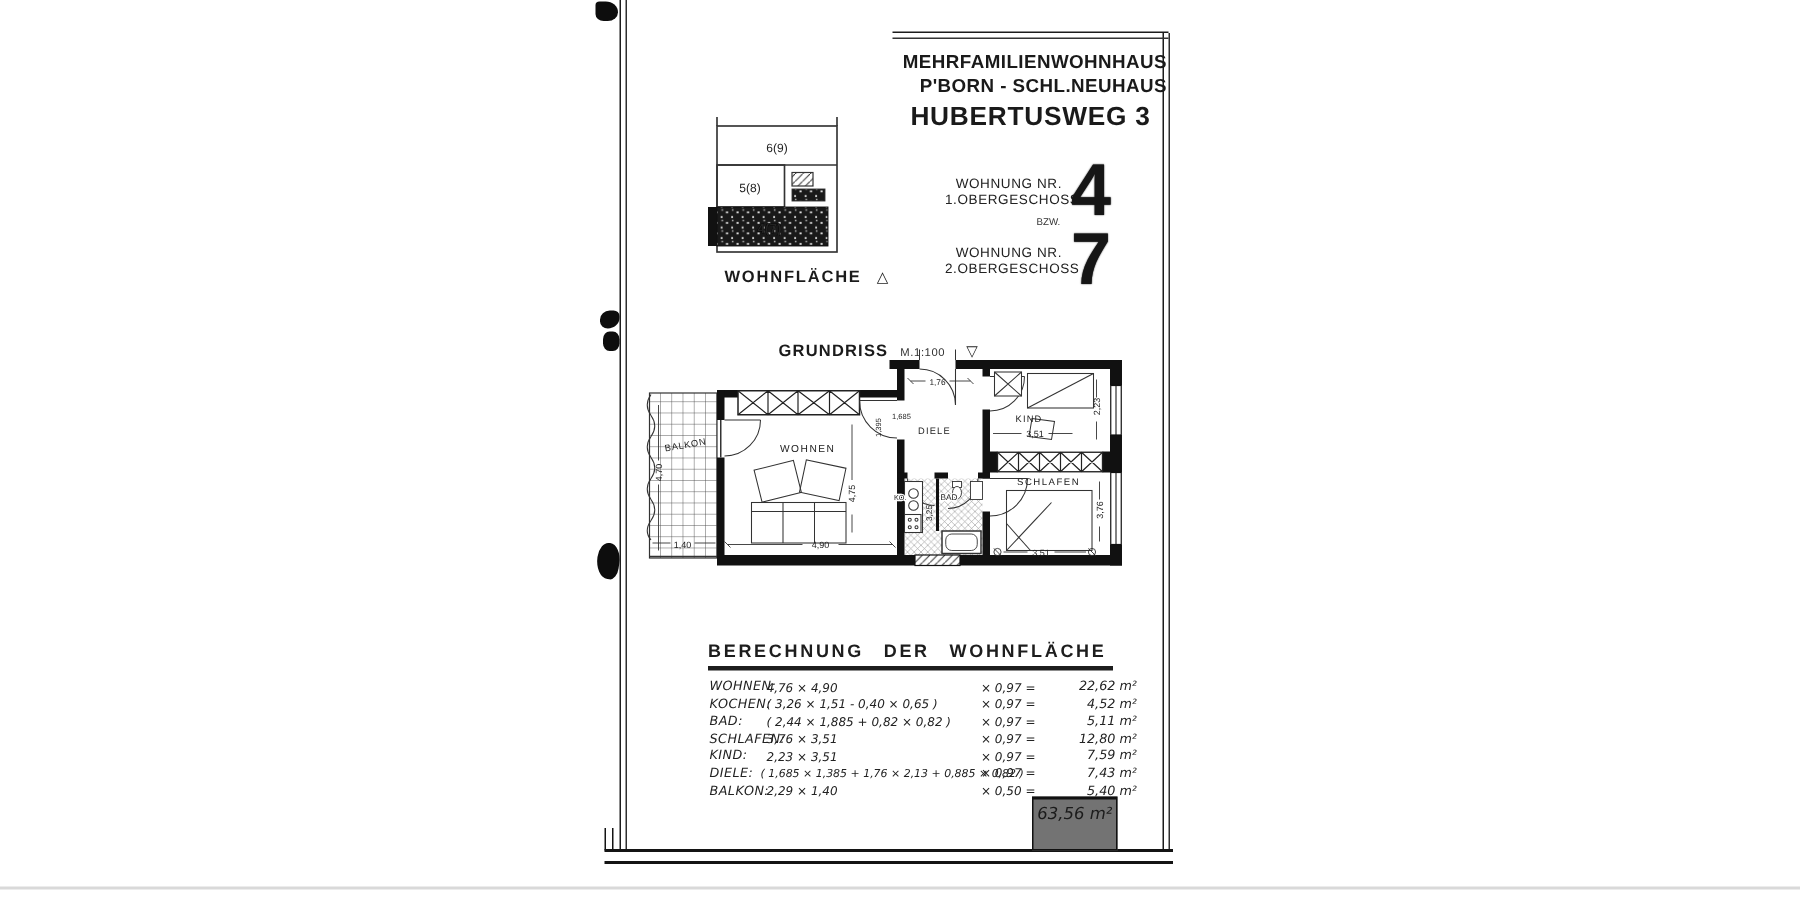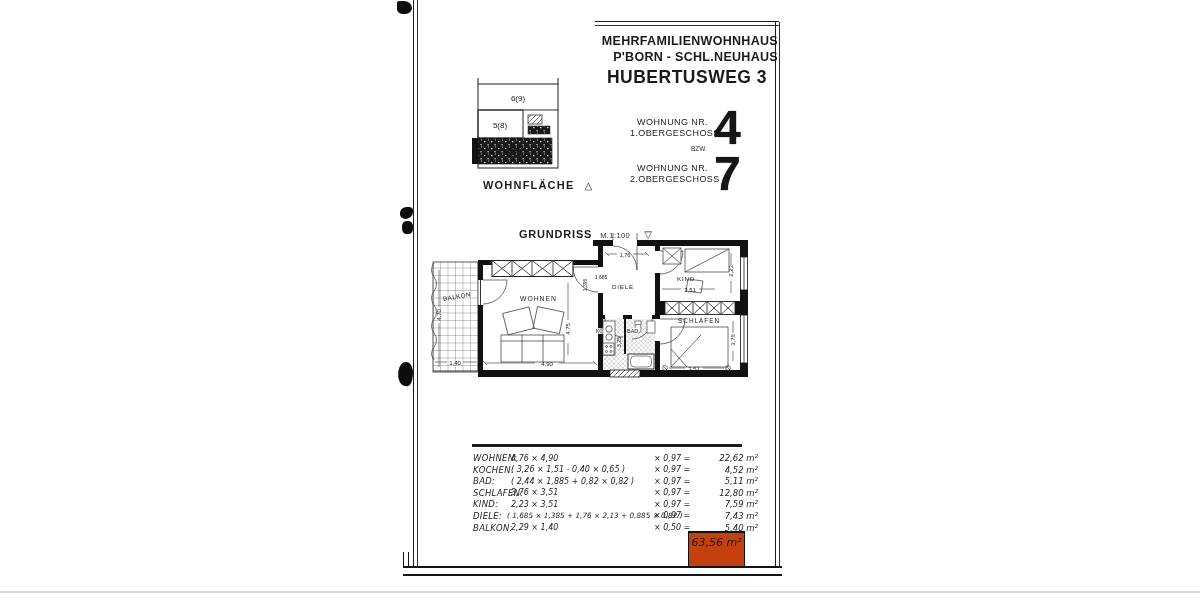--- a/index.html
+++ b/index.html
@@ -29,21 +29,21 @@
   .tbl-title{font-size:12px;font-weight:600;letter-spacing:1.8px;word-spacing:8px;color:#1d1d1d;}
   .tbl-underline{background:#1d1d1d;height:2.5px;}
   .tbl{width:285px;font-family:"DejaVu Sans",sans-serif;font-style:italic;color:#222;}
   .t-row{position:relative;height:11.6px;}
   .c-label{position:absolute;left:0;top:0;font-size:8.5px;letter-spacing:.3px;white-space:nowrap;}
   .c-formula{position:absolute;left:38px;top:.5px;font-size:8px;white-space:nowrap;}
   .c-factor{position:absolute;left:181px;top:.5px;font-size:8px;white-space:nowrap;}
   .c-result{position:absolute;right:0;top:0;width:62px;text-align:right;font-size:8.5px;white-space:nowrap;}
   .total-box{border:1.6px solid #111;border-top-width:2.5px;display:flex;justify-content:center;
              align-items:flex-start;padding-top:3px;font-family:"DejaVu Sans",sans-serif;
-             font-style:italic;font-size:11px;color:#1b1b1b;background:#c2410c;}
+             font-style:italic;font-size:11px;color:#1b1b1b;background:#737373;}
   svg text{font-family:"Liberation Sans",sans-serif;fill:#222;}
 </style>
 </head>
 <body>
 
 <div id="canvas">
 
   <div class="abs vline" style="left:413px;top:0;height:568px;"></div>
   <div class="abs vline" style="left:775px;top:22px;height:546px;"></div>
   <div class="abs hline-top" style="left:595px;top:21px;width:184px;"></div>
@@ -267,20 +267,21 @@
     <text x="200" y="41.5" font-size="5.5" text-anchor="middle">1,76</text>
     <text x="176" y="64" font-size="5" text-anchor="middle">1,685</text>
     <text x="160" y="72" font-size="5" text-anchor="middle" transform="rotate(-90 160 70)">1,395</text>
     <text x="195" y="130" font-size="5.5" text-anchor="middle" transform="rotate(-90 194 128)">3,25</text>
     <text x="265" y="76.5" font-size="6" text-anchor="middle">3,51</text>
     <text x="308" y="60" font-size="6" text-anchor="middle" transform="rotate(-90 306 58)">2,23</text>
     <text x="269" y="155.5" font-size="6" text-anchor="middle">3,51</text>
     <text x="310" y="129" font-size="6" text-anchor="middle" transform="rotate(-90 308 127)">3,76</text>
   </svg>
 
+  <div class="abs tbl-title" style="left:472px;top:427px;">BERECHNUNG DER WOHNFLÄCHE</div>
   <div class="abs tbl-underline" style="left:472px;top:444px;width:270px;"></div>
 
   <div class="abs tbl" style="left:473px;top:453px;">
     <div class="t-row">
       <span class="c-label">WOHNEN:</span>
       <span class="c-formula">4,76 × 4,90</span>
       <span class="c-factor">× 0,97 =</span>
       <span class="c-result">22,62 m²</span>
     </div>
     <div class="t-row">

